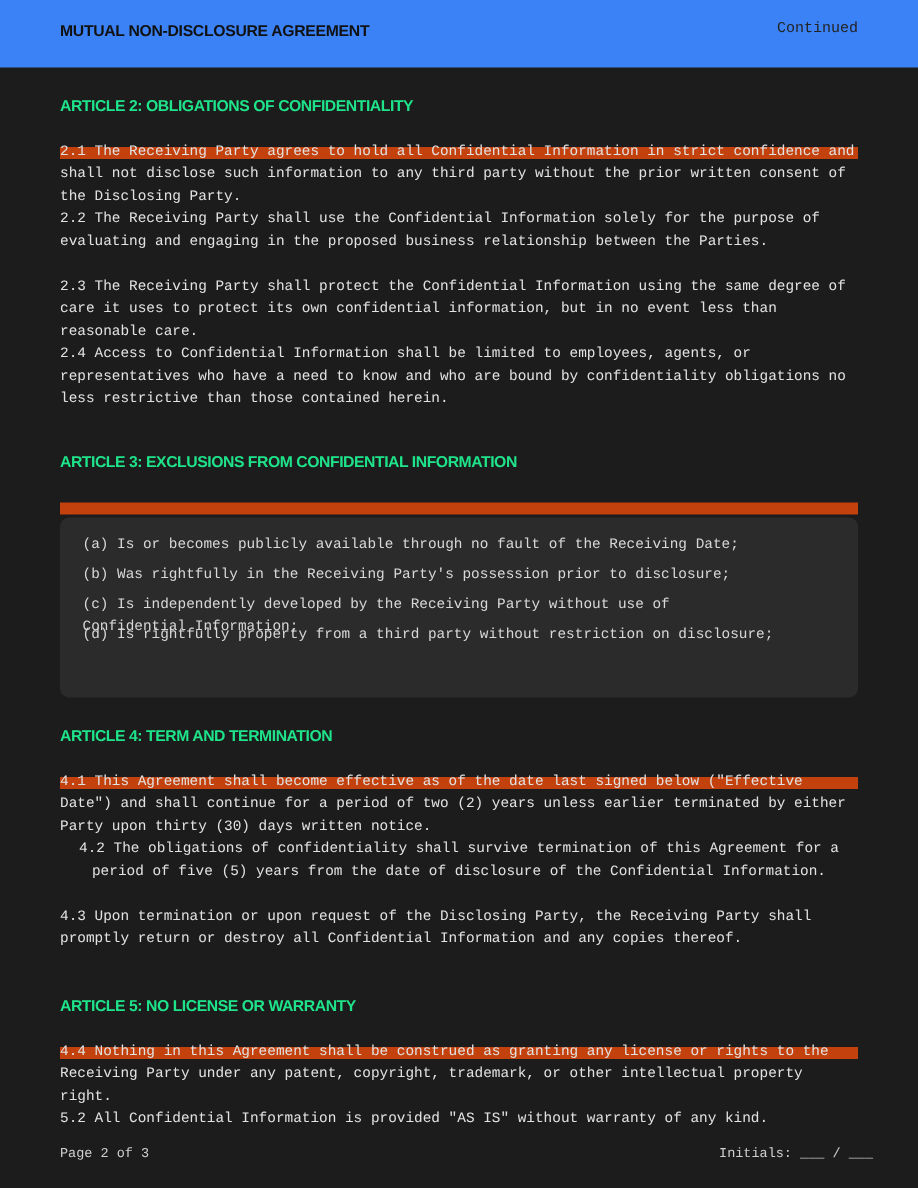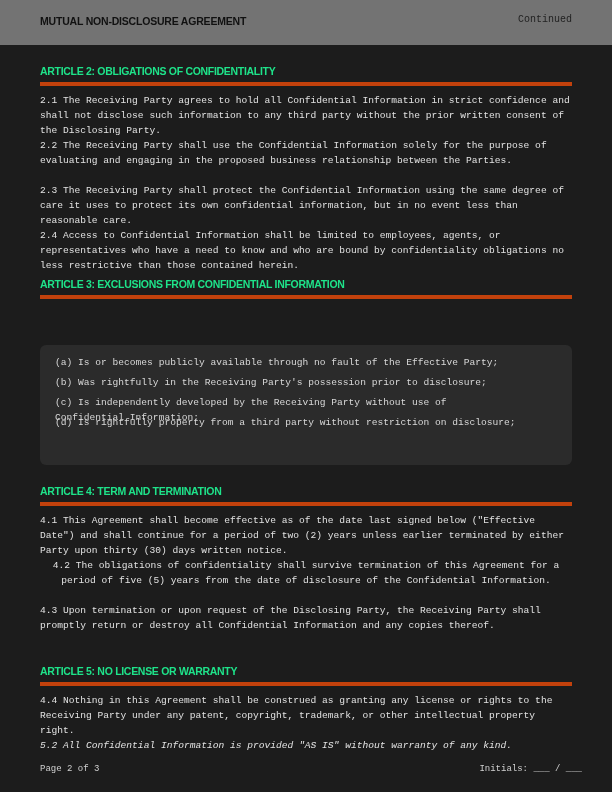--- a/index.html
+++ b/index.html
@@ -5,37 +5,37 @@
   html, body { margin:0; padding:0; }
   body {
     width:612px; height:792px; overflow:hidden;
     background:#1c1c1c;
     font-family:"Liberation Mono", "DejaVu Sans Mono", monospace;
     color:#e6e6e6;
     position:relative;
   }
   .header {
     position:absolute; left:0; top:0; width:612px; height:45px;
-    background:#737373;
+    background:#3b82f6;
   }
   .header-title {
     position:absolute; left:40px; top:15px;
     font-family:"Liberation Sans", "DejaVu Sans", sans-serif;
     font-weight:bold; font-size:10.5px; color:#111; letter-spacing:-0.2px;
   }
   .header-status {
     position:absolute; right:40px; top:14px;
     font-size:10px; color:#222;
   }
   .content { position:absolute; left:40px; top:0; width:532px; }
   .h {
     position:absolute; left:0; width:532px;
     font-family:"Liberation Sans", "DejaVu Sans", sans-serif;
     font-weight:bold; font-size:10.5px; color:#1ee38a; letter-spacing:-0.3px;
-    padding-bottom:5px; border-bottom:4px solid #c2410c;
+    padding-bottom:21px; border-bottom:8px solid #c2410c;
   }
   .p {
     position:absolute; left:0; width:532px;
     font-size:9.6px; line-height:15px; color:#e2e2e2; white-space:pre-wrap;
   }
   .box {
     position:absolute; left:0; top:345px; width:532px; height:120px;
     background:#2b2b2b; border-radius:6px;
   }
   .li {
@@ -55,33 +55,33 @@
 </div>
 
 <div class="content">
 
   <div class="h" style="top:65px;">ARTICLE 2: OBLIGATIONS OF CONFIDENTIALITY</div>
   <div class="p" style="top:93px;">2.1 The Receiving Party agrees to hold all Confidential Information in strict confidence and shall not disclose such information to any third party without the prior written consent of the Disclosing Party.</div>
   <div class="p" style="top:138px;">2.2 The Receiving Party shall use the Confidential Information solely for the purpose of evaluating and engaging in the proposed business relationship between the Parties.</div>
   <div class="p" style="top:183px;">2.3 The Receiving Party shall protect the Confidential Information using the same degree of care it uses to protect its own confidential information, but in no event less than reasonable care.</div>
   <div class="p" style="top:228px;">2.4 Access to Confidential Information shall be limited to employees, agents, or representatives who have a need to know and who are bound by confidentiality obligations no less restrictive than those contained herein.</div>
 
-  <div class="h" style="top:278px;">ARTICLE 3: EXCLUSIONS FROM CONFIDENTIAL INFORMATION</div>
+  <div class="h" style="top:302px;">ARTICLE 3: EXCLUSIONS FROM CONFIDENTIAL INFORMATION</div>
   <div class="p" style="top:319px;margin-top:40px;">The obligations of confidentiality shall not apply to information that:</div>
   <div class="box">
-    <div class="li" style="top:10px;">(a) Is or becomes publicly available through no fault of the Effective Party;</div>
+    <div class="li" style="top:10px;">(a) Is or becomes publicly available through no fault of the Receiving Date;</div>
     <div class="li" style="top:30px;">(b) Was rightfully in the Receiving Party's possession prior to disclosure;</div>
     <div class="li" style="top:50px; width:460px;">(c) Is independently developed by the Receiving Party without use of Confidential Information;</div>
     <div class="li" style="top:70px;">(d) Is rightfully property from a third party without restriction on disclosure;</div>
   </div>
 
   <div class="h" style="top:485px;">ARTICLE 4: TERM AND TERMINATION</div>
   <div class="p" style="top:513px;">4.1 This Agreement shall become effective as of the date last signed below ("Effective Date") and shall continue for a period of two (2) years unless earlier terminated by either Party upon thirty (30) days written notice.</div>
   <div class="p" style="top:558px;text-align:center;">4.2 The obligations of confidentiality shall survive termination of this Agreement for a period of five (5) years from the date of disclosure of the Confidential Information.</div>
   <div class="p" style="top:603px;">4.3 Upon termination or upon request of the Disclosing Party, the Receiving Party shall promptly return or destroy all Confidential Information and any copies thereof.</div>
 
   <div class="h" style="top:665px;">ARTICLE 5: NO LICENSE OR WARRANTY</div>
   <div class="p" style="top:693px;">4.4 Nothing in this Agreement shall be construed as granting any license or rights to the Receiving Party under any patent, copyright, trademark, or other intellectual property right.</div>
-  <div class="p" style="top:738px;font-style:italic;">5.2 All Confidential Information is provided "AS IS" without warranty of any kind.</div>
+  <div class="p" style="top:738px;">5.2 All Confidential Information is provided "AS IS" without warranty of any kind.</div>
 </div>
 
 <div class="footer" style="left:40px;">Page 2 of 3</div>
 <div class="footer" style="right:30px;">Initials: ___ / ___</div>
 
 </body></html>

